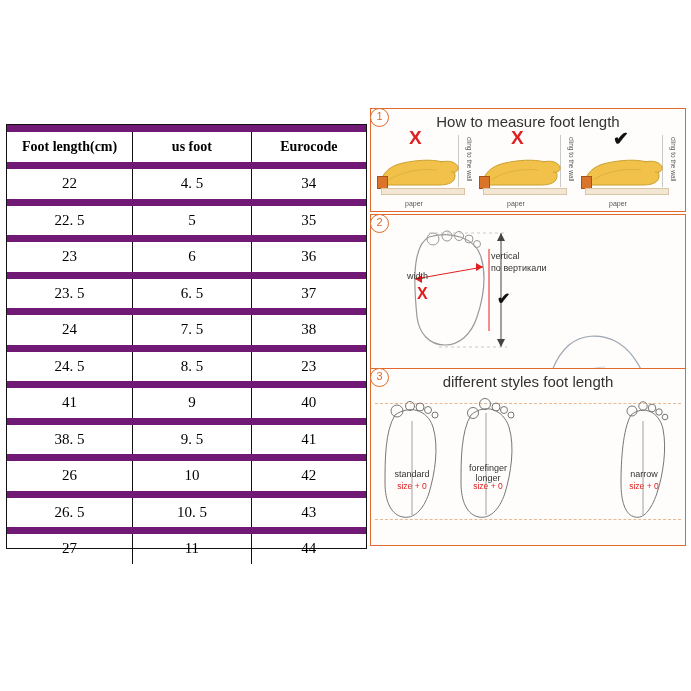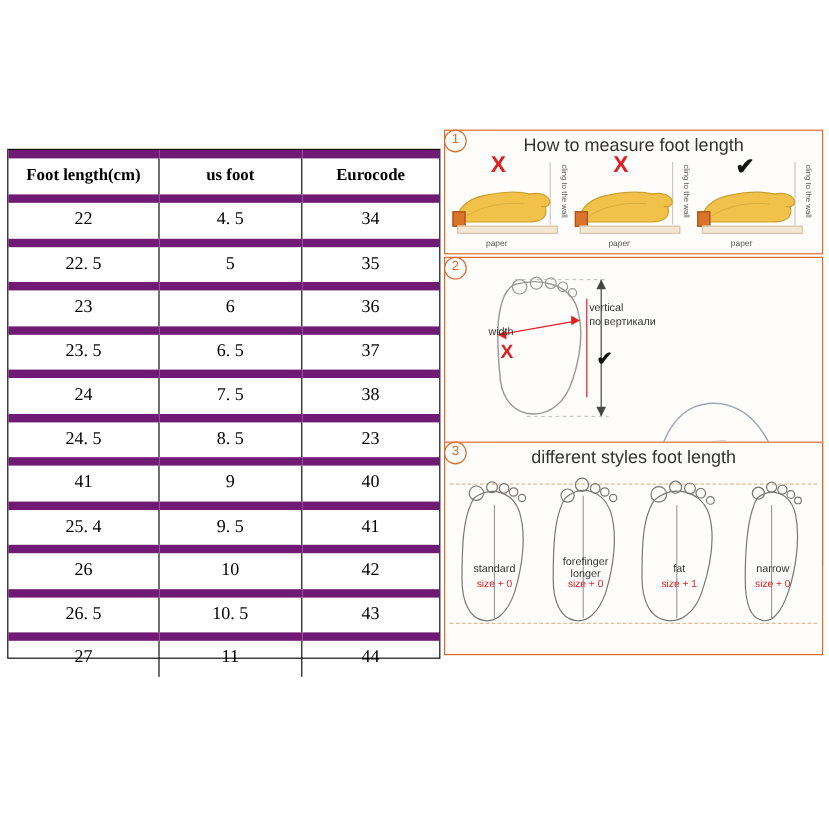--- a/index.html
+++ b/index.html
@@ -286,21 +286,21 @@
           <td>24. 5</td>
           <td>8. 5</td>
           <td>23</td>
         </tr>
         <tr>
           <td>41</td>
           <td>9</td>
           <td>40</td>
         </tr>
         <tr>
-          <td>25. 4</td>
+          <td>38. 5</td>
           <td>9. 5</td>
           <td>41</td>
         </tr>
         <tr>
           <td>26</td>
           <td>10</td>
           <td>42</td>
         </tr>
         <tr>
           <td>26. 5</td>
@@ -441,33 +441,20 @@
           <circle cx="45" cy="10" r="4" fill="none" stroke="#777" stroke-width="1"></circle>
           <circle cx="53" cy="13" r="3.5" fill="none" stroke="#777" stroke-width="1"></circle>
           <circle cx="60" cy="18" r="3" fill="none" stroke="#777" stroke-width="1"></circle>
           <line x1="35" y1="16" x2="35" y2="118" stroke="#888" stroke-width="0.8"></line>
         </svg>
         <div class="f3-name" style="top:66px;line-height:10px;white-space:pre-line;">forefinger
 longer</div>
         <div class="f3-size">size + 0</div>
       </div>
 
-      <div class="foot3 f3">
-        <svg width="74" height="130" viewBox="0 0 74 130">
-          <path d="M16 20 C32 6 56 12 62 32 C68 54 62 78 56 96 C50 114 38 122 26 120 C12 118 6 102 6 84 C6 60 6 36 16 20 Z" fill="none" stroke="#777" stroke-width="1"></path>
-          <circle cx="20" cy="15" r="6.5" fill="none" stroke="#777" stroke-width="1"></circle>
-          <circle cx="34" cy="9" r="5" fill="none" stroke="#777" stroke-width="1"></circle>
-          <circle cx="46" cy="10" r="4.5" fill="none" stroke="#777" stroke-width="1"></circle>
-          <circle cx="55" cy="14" r="4" fill="none" stroke="#777" stroke-width="1"></circle>
-          <circle cx="63" cy="20" r="3.2" fill="none" stroke="#777" stroke-width="1"></circle>
-          <line x1="35" y1="24" x2="35" y2="118" stroke="#888" stroke-width="0.8"></line>
-        </svg>
-        <div class="f3-name">fat</div>
-        <div class="f3-size">size + 1</div>
-      </div>
 
       <div class="foot3 f4">
         <svg width="74" height="130" viewBox="0 0 74 130">
           <path d="M24 18 C36 8 52 14 56 32 C60 52 56 78 50 96 C44 114 36 122 28 120 C18 118 14 104 14 86 C14 62 16 32 24 18 Z" fill="none" stroke="#777" stroke-width="1"></path>
           <circle cx="25" cy="14" r="5" fill="none" stroke="#777" stroke-width="1"></circle>
           <circle cx="36" cy="9" r="4.2" fill="none" stroke="#777" stroke-width="1"></circle>
           <circle cx="45" cy="11" r="3.8" fill="none" stroke="#777" stroke-width="1"></circle>
           <circle cx="52" cy="15" r="3.2" fill="none" stroke="#777" stroke-width="1"></circle>
           <circle cx="58" cy="20" r="2.8" fill="none" stroke="#777" stroke-width="1"></circle>
           <line x1="36" y1="24" x2="36" y2="118" stroke="#888" stroke-width="0.8"></line>

